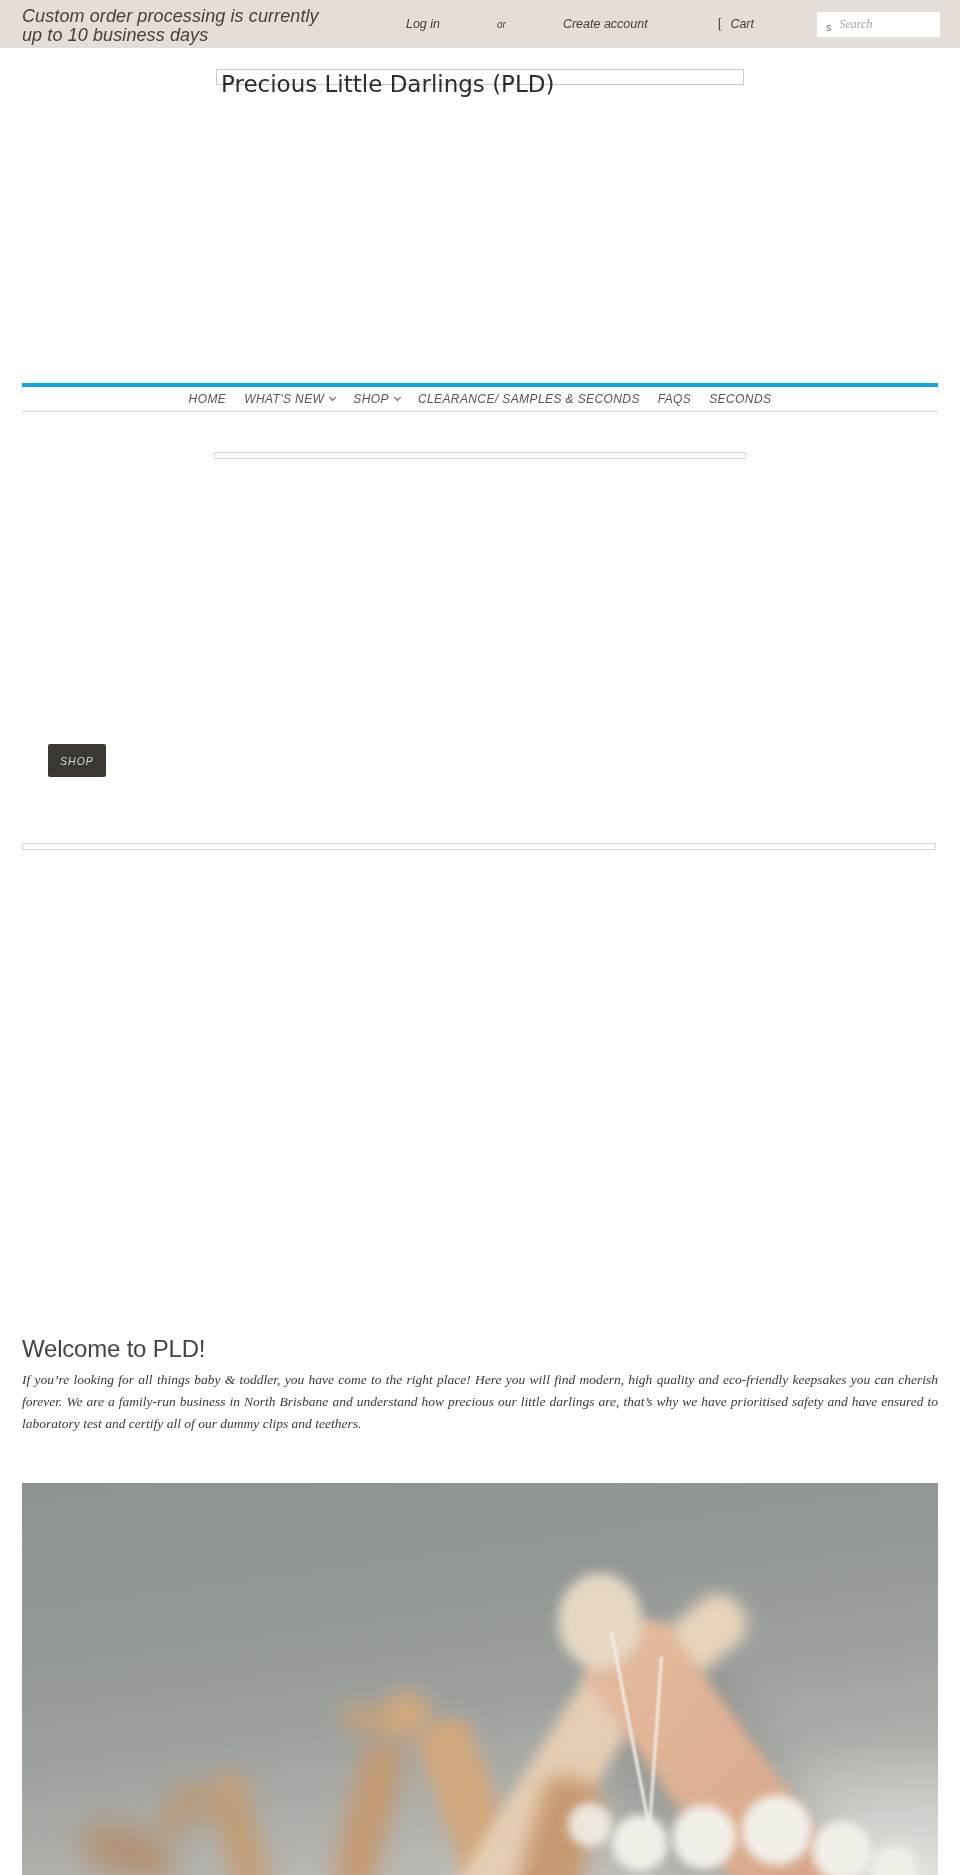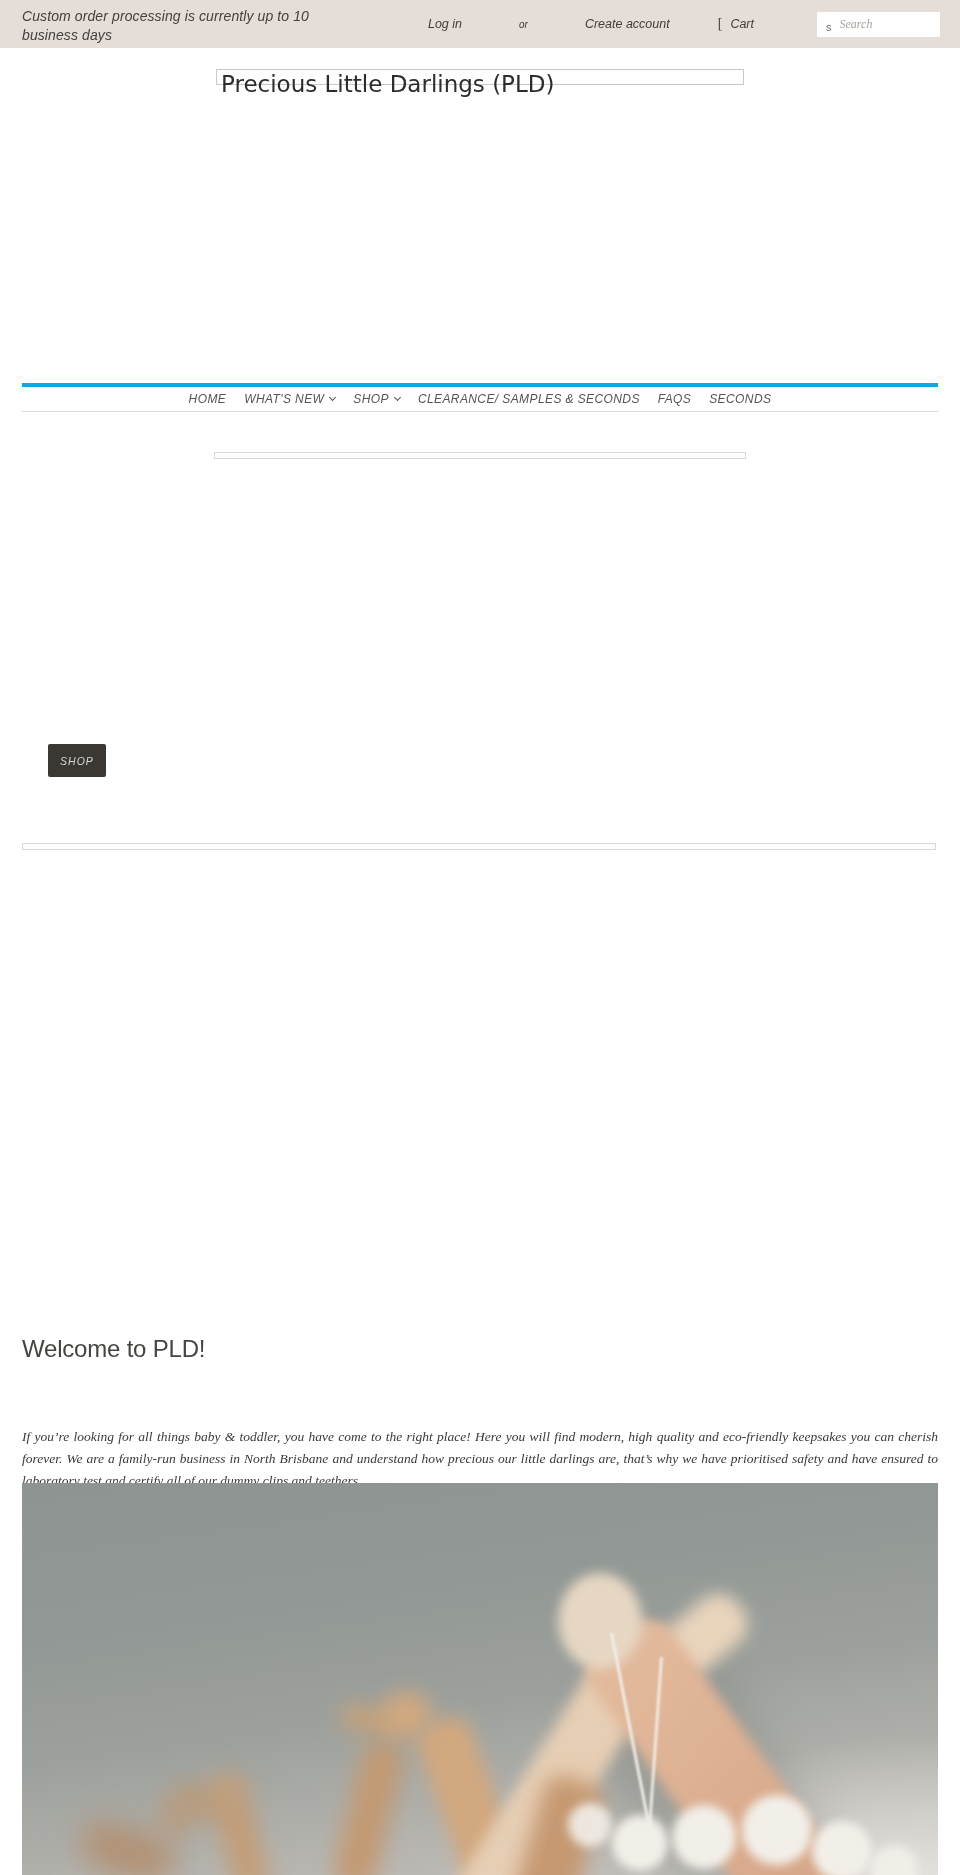--- a/index.html
+++ b/index.html
@@ -11,34 +11,34 @@
     font-family: "Liberation Sans", sans-serif;
   }
 
   
   .topbar {
     position: absolute; left: 0; top: 0; width: 960px; height: 48px;
     background: #e4ddd8;
   }
   .announce {
     position: absolute; left: 22px; top: 7px; width: 298px;
-    font-style: italic; font-size: 14px; line-height: 19px;
+    font-style: italic; font-size: 18px; line-height: 19px;
     color: #45413e; letter-spacing: .1px;
   }
   .topbar-right {
     position: absolute; right: 20px; top: 0; height: 48px;
     display: flex; align-items: center; gap: 48px;
   }
   .tlink {
     font-style: italic; font-size: 12.5px; color: #413d3a;
     text-decoration: none; cursor: pointer;
   }
   .tlink.login { margin-right: 9px; }
   .tsep { font-style: italic; font-size: 10px; color: #413d3a; margin-right: 9px; }
-  .tlink.create { }
+  .tlink.create { margin-right: 22px; }
   .cart {
     display: flex; align-items: center; text-decoration: none; cursor: pointer;
     margin-right: 15px;
   }
   .cart-glyph {
     font-style: normal; font-size: 14px; color: #413d3a; margin-right: 8px;
     font-family: "Liberation Serif", serif;
   }
   .cart-label { font-style: italic; font-size: 12.5px; color: #413d3a; }
   .searchbox {
@@ -101,21 +101,21 @@
     font-style: italic; font-size: 10.5px; letter-spacing: 1px;
     color: #d9d7d4; text-decoration: none; cursor: pointer;
   }
 
   
   .welcome-h {
     position: absolute; left: 22px; top: 1335px;
     font-size: 24px; font-weight: 400; color: #474542; letter-spacing: -.2px;
   }
   .welcome-p {
-    position: absolute; left: 22px; top: 1426px; width: 916px;
+    position: absolute; left: 22px; top: 1369px; width: 916px;
     font-family: "Liberation Serif", serif; font-style: italic;
     font-size: 13.5px; line-height: 21.8px; color: #3b3938;
     text-align: justify;
   }
 
   
   .photo {
     position: absolute; left: 22px; top: 1483px; width: 916px; height: 392px;
     overflow: hidden;
     background: linear-gradient(172deg, #8e9492 0%, #929895 30%, #9da19d 55%, #b5b4af 80%, #c8c4bf 100%);

